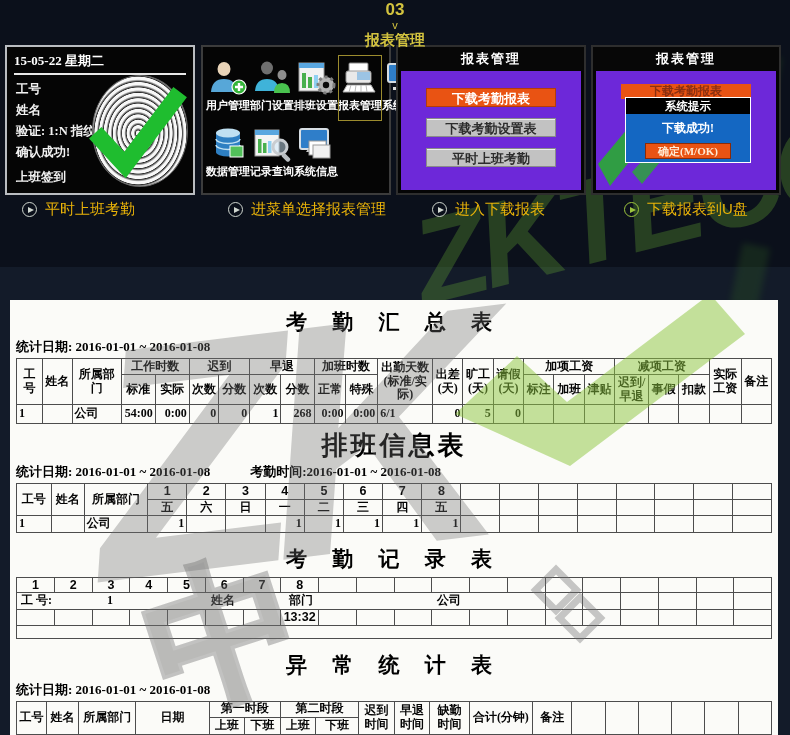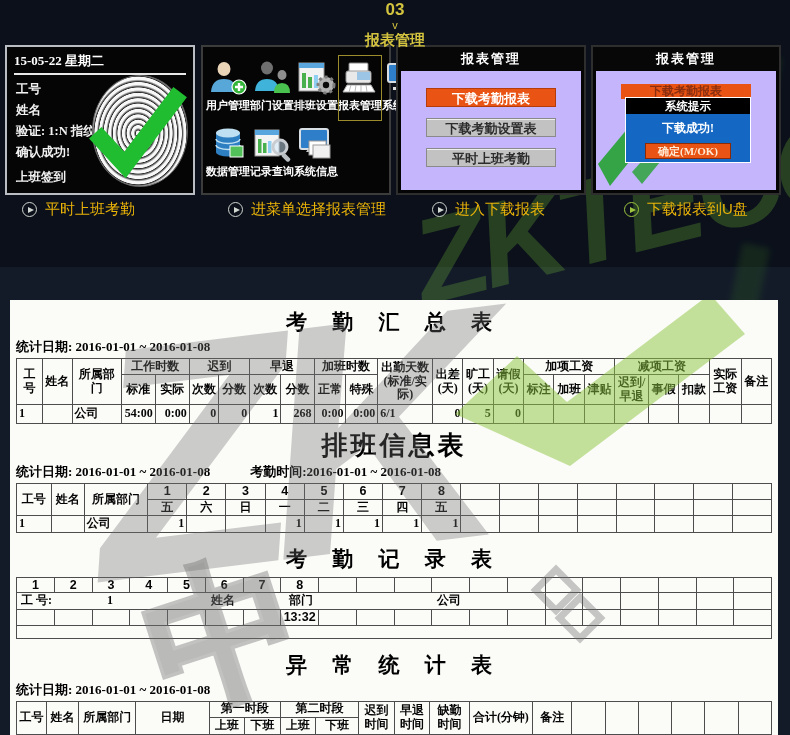--- a/index.html
+++ b/index.html
@@ -41,21 +41,21 @@
   
   .menu-grid { display:grid; grid-template-columns:repeat(5,1fr); grid-template-rows:1fr 1fr; padding:8px 3px 6px 3px; height:100%; }
   .menu-item { text-align:center; padding-top:5px; }
   .menu-item.selected { outline:1px solid #9c8c2e; outline-offset:-1px; }
   .menu-label { display:block; color:#fff; font:bold 11px "Liberation Serif",serif; margin-top:2px; white-space:nowrap; }
   .mi-svg { width:40px; height:36px; display:block; margin:0 auto; }
 
   
   .s-titlebar { height:24px; background:#070707; color:#fff; text-align:center;
                 font:bold 13px "Liberation Serif",serif; line-height:24px; letter-spacing:2px; }
-  .s-body { position:absolute; left:3px; right:3px; top:24px; bottom:3px; background:#c4b5fd; overflow:hidden; }
+  .s-body { position:absolute; left:3px; right:3px; top:24px; bottom:3px; background:#6d28d9; overflow:hidden; }
   .menu-btn { width:130px; height:19px; margin:0 auto 11px auto; text-align:center;
               font:bold 13px "Liberation Serif",serif; line-height:19px; }
   .menu-btn.primary { background:#e95313; color:#fff; border:1px solid #b33c0a; }
   .menu-btn.gray { background:#c2c2c2; color:#2d2d2d; border:1px solid #8a8a8a; box-shadow:inset 0 1px 0 #eee; }
   .s3-stack { padding-top:17px; }
 
   .s4-bgbtn { width:130px; height:15px; margin:13px auto 0 auto; background:#e95313; color:#8a2f10;
               font:bold 12px "Liberation Serif",serif; line-height:15px; text-align:center; overflow:hidden; }
   .dialog { position:absolute; left:29px; top:26px; width:126px; height:66px; background:#1467c2; border:1px solid #fff; }
   .dialog-title { height:16px; background:#000; color:#fff; text-align:center; font:bold 11.5px "Liberation Serif",serif; line-height:16px; }

